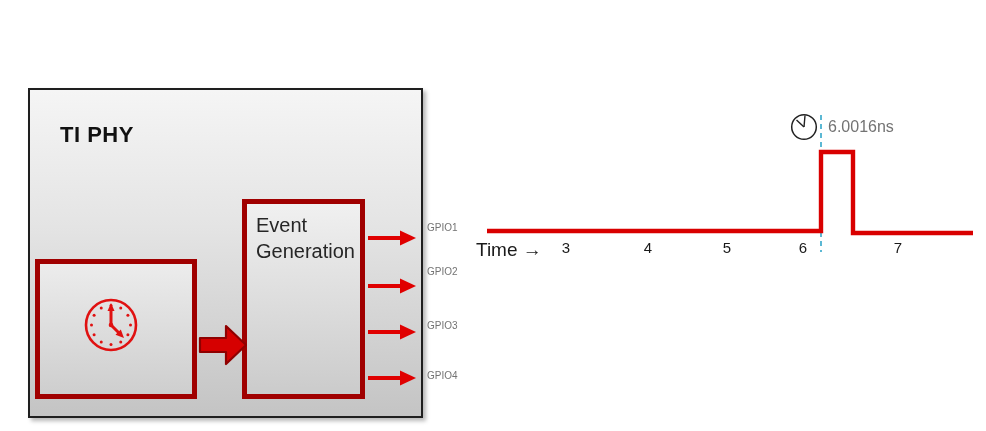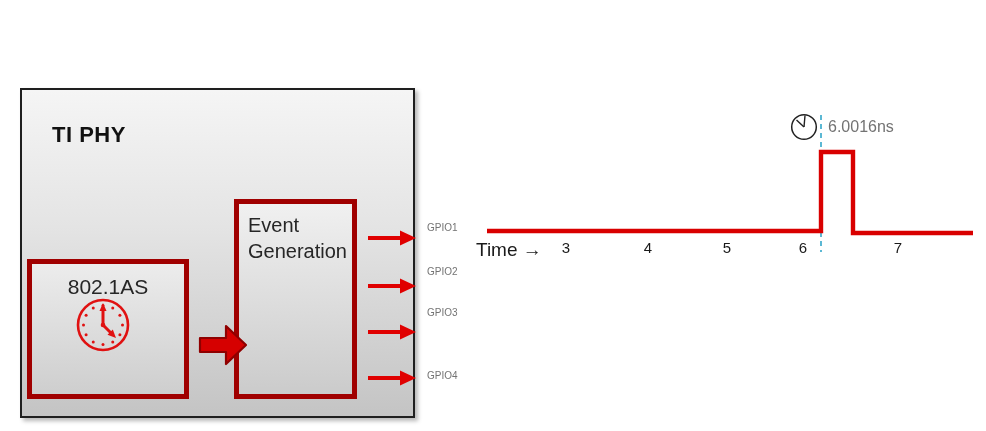--- a/index.html
+++ b/index.html
@@ -1,21 +1,21 @@
 <!DOCTYPE html>
 <html><head>
 <meta charset="utf-8">
 <style>
   html,body{margin:0;padding:0;background:#ffffff;}
   body{font-family:"Liberation Sans","DejaVu Sans",sans-serif;}
   .canvas{position:relative;width:986px;height:431px;background:#ffffff;overflow:hidden;}
 
   
   .phy-box{
-    position:absolute;left:20px;top:88px;width:391px;height:326px;
+    position:absolute;left:28px;top:88px;width:391px;height:326px;
     border:2px solid #1f1f1f;
     background:linear-gradient(180deg,#f5f5f5 0%,#e4e4e4 42%,#c4c4c4 100%);
     box-shadow:3px 3px 4px rgba(0,0,0,0.28);
   }
   .phy-title{
     position:absolute;left:30px;top:32px;
     font-size:22px;font-weight:bold;color:#111111;letter-spacing:0.5px;
   }
 
   
@@ -44,42 +44,41 @@
   
   .big-arrow-svg{position:absolute;left:195px;top:321px;}
   .gpio-arrows-svg{position:absolute;left:366px;top:216px;}
   .waveform-svg{position:absolute;left:478px;top:106px;}
   .timer-icon-svg{position:absolute;left:789px;top:112px;}
 
   
   .gpio-label{position:absolute;left:427px;font-size:10px;color:#737373;}
   .gpio-1{top:222px;}
   .gpio-2{top:266px;text-align:center;}
-  .gpio-3{top:307px;}
+  .gpio-3{top:320px;}
   .gpio-4{top:370px;}
 
   
   .time-label{position:absolute;left:476px;top:239px;font-size:19px;color:#1a1a1a;}
   .tick{position:absolute;top:239px;transform:translateX(-50%);font-size:15px;color:#1a1a1a;}
   .tick-3{left:566px;} .tick-4{left:648px;} .tick-5{left:727px;}
   .tick-6{left:803px;} .tick-7{left:898px;}
 
   
   .pulse-annotation{position:absolute;left:828px;top:118px;font-size:16px;color:#737373;}
 </style>
 </head>
 <body>
 
 <div class="canvas">
 
   <div class="phy-box">
     <div class="phy-title">TI PHY</div>
 
     <div class="clock-box">
-      <div class="clock-label">802.1AS</div>
       <svg class="clock-icon-svg" width="60" height="60" viewBox="0 0 60 60">
         <circle cx="30" cy="30" r="25" fill="none" stroke="#e01111" stroke-width="2.6"></circle>
         <g fill="#e01111">
           <circle cx="30" cy="10.5" r="1.5"></circle>
             <circle cx="39.75" cy="13.11" r="1.5"></circle>
           <circle cx="46.89" cy="20.25" r="1.5"></circle>
             <circle cx="49.5" cy="30" r="1.5"></circle>
           <circle cx="46.89" cy="39.75" r="1.5"></circle>
             <circle cx="39.75" cy="46.89" r="1.5"></circle>
           <circle cx="30" cy="49.5" r="1.5"></circle>

